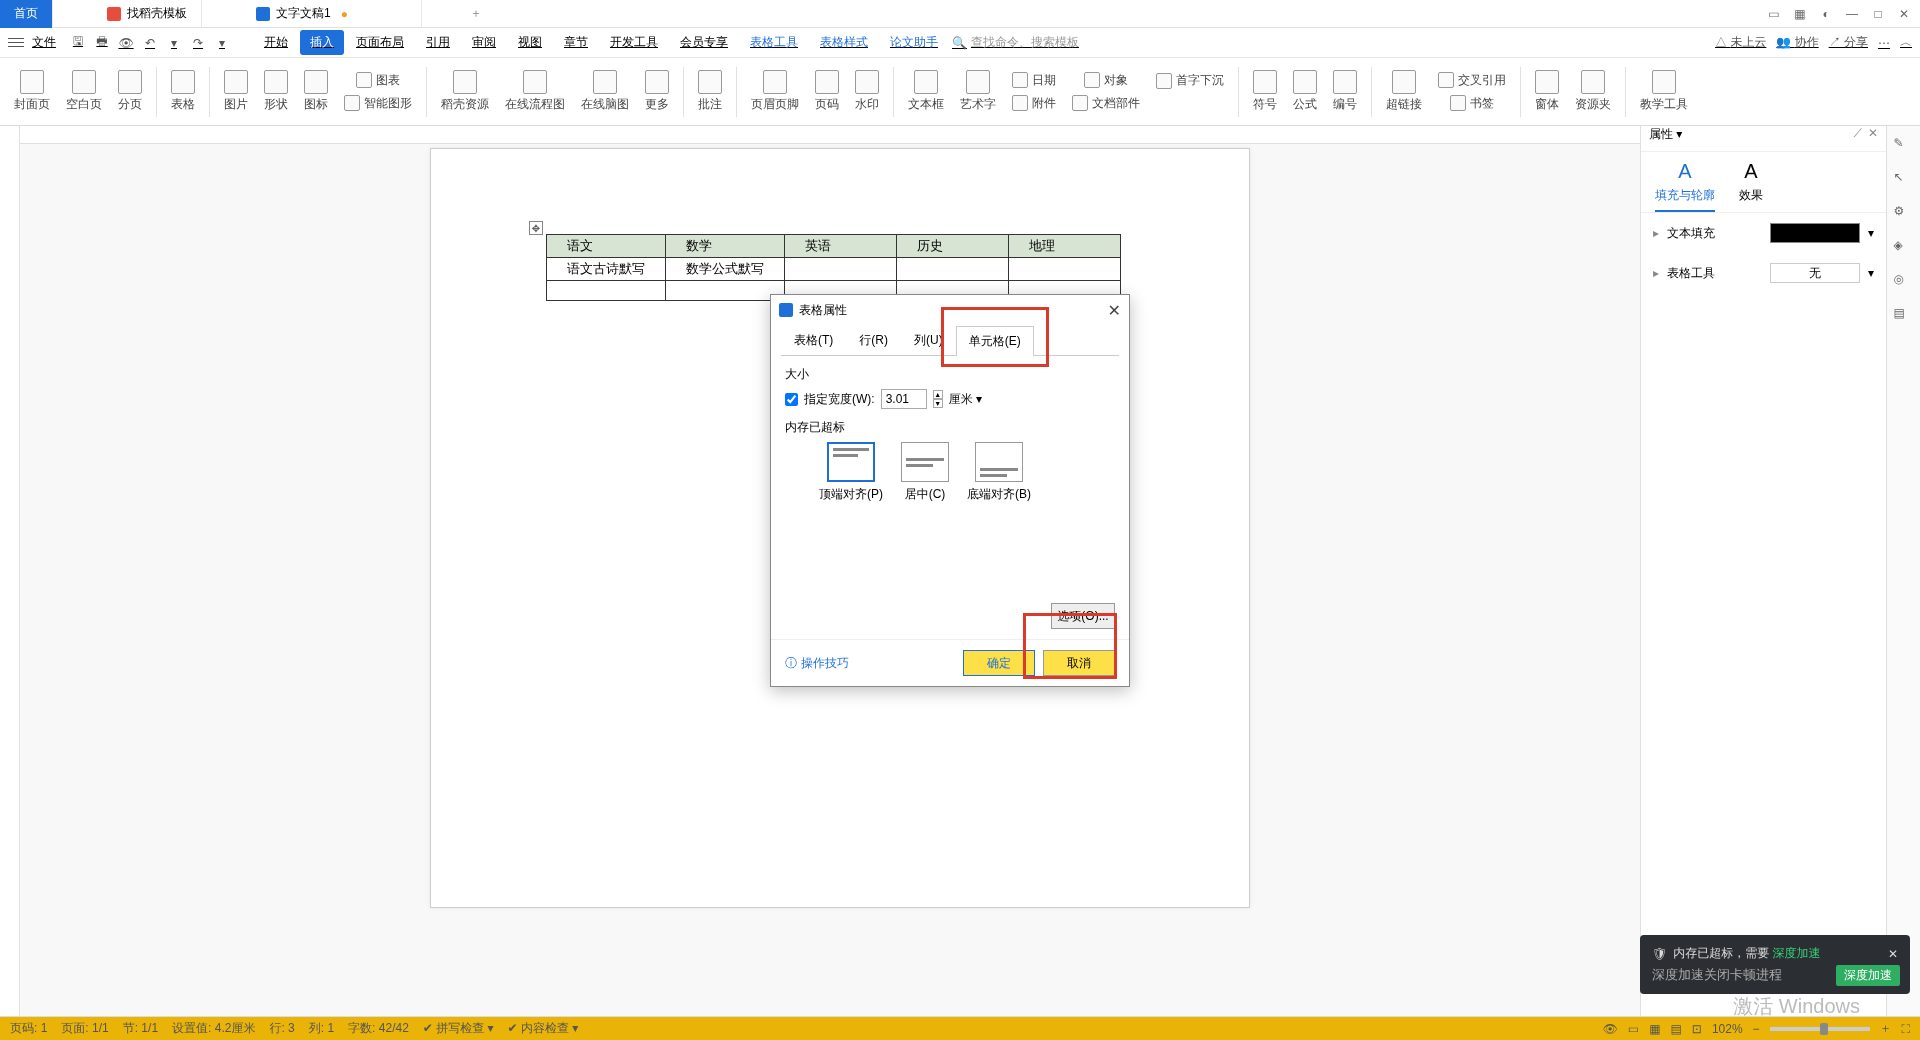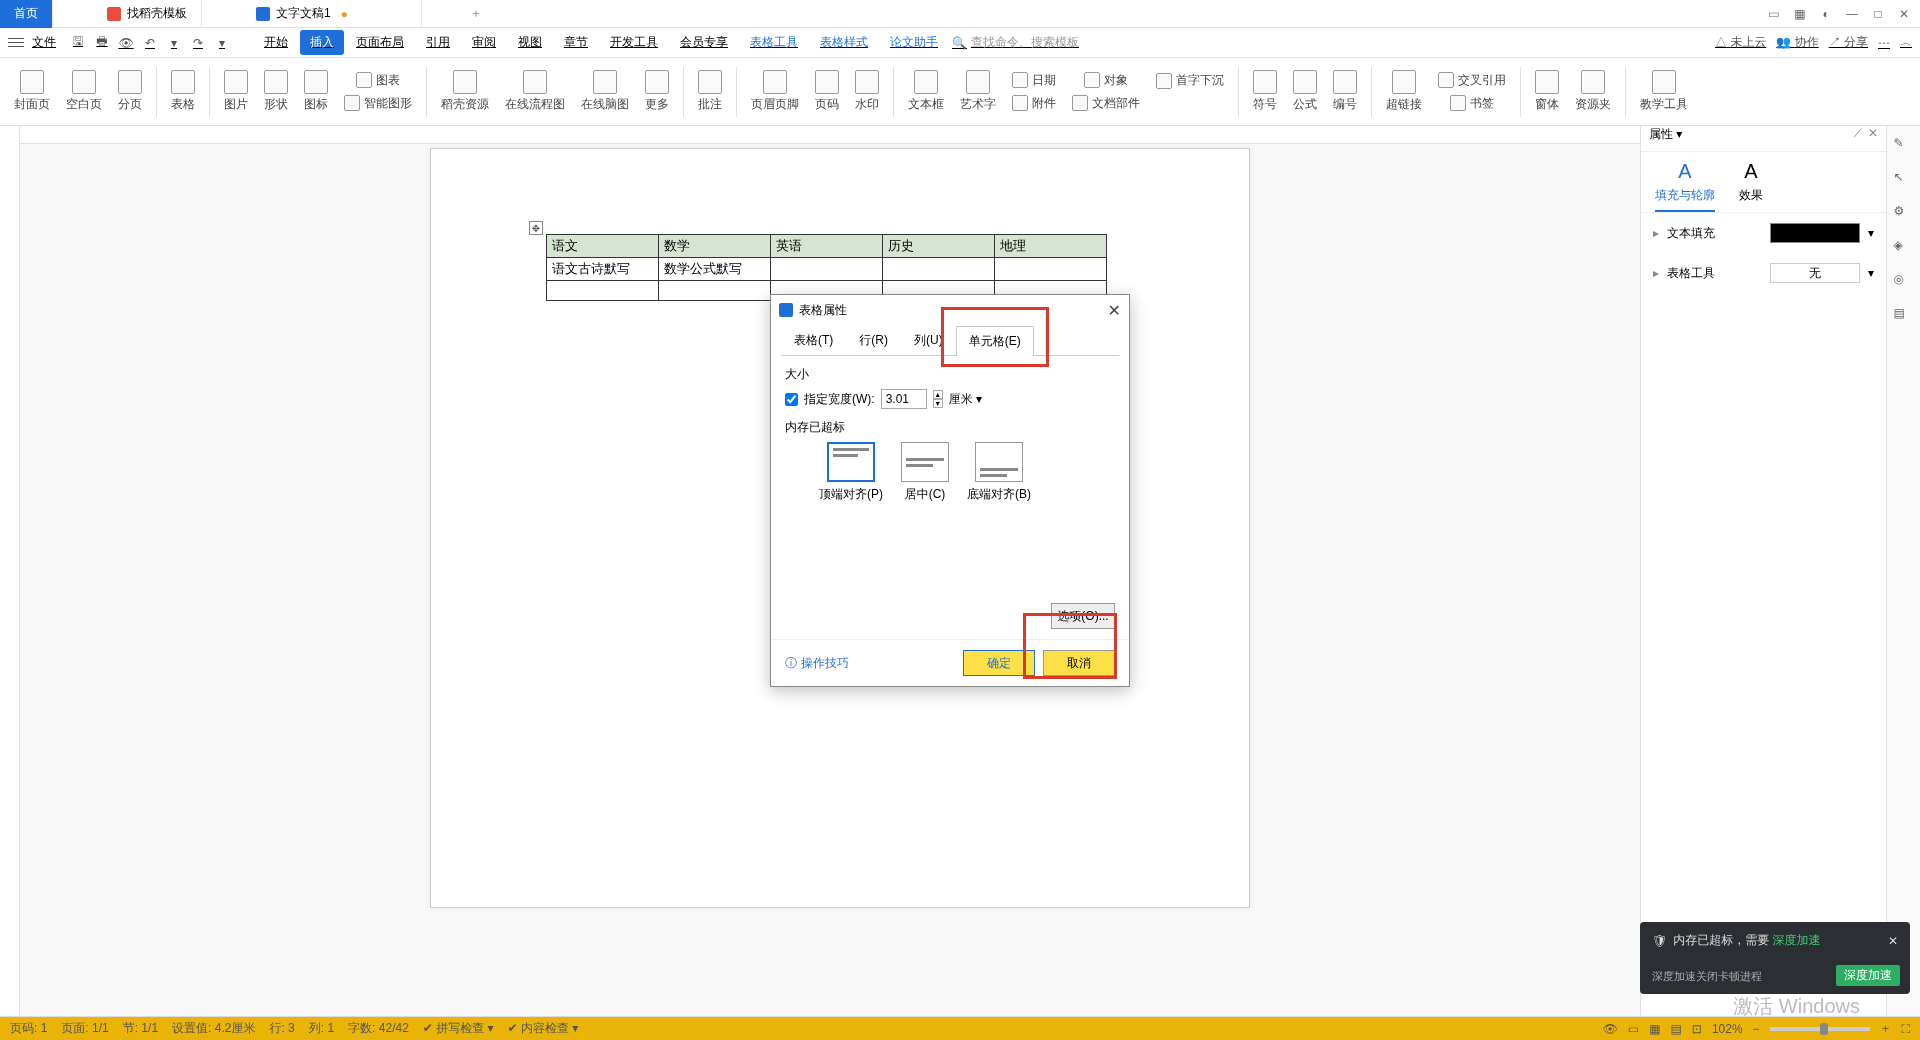--- a/index.html
+++ b/index.html
@@ -41,21 +41,21 @@
 
 
 .work-area { position: absolute; top: 126px; left: 0; right: 0; bottom: 24px; background: #f8f8f8; display: flex; }
 .vruler { width: 20px; background: #fff; border-right: 1px solid #e0e0e0; position: relative; font-size: 9px; color: #888; }
 .canvas-wrap { flex: 1; position: relative; overflow: hidden; }
 .hruler { height: 18px; background: #fff; border-bottom: 1px solid #e0e0e0; position: relative; font-size: 9px; color: #888; }
 .page { position: absolute; left: 410px; top: 22px; width: 820px; height: 760px; background: #fff; border: 1px solid #ccc; box-shadow: 0 0 6px rgba(0,0,0,0.06); }
 
 
 .doc-table { position: absolute; left: 115px; top: 85px; border-collapse: collapse; }
-.doc-table td { border: 1px solid #333; padding: 2px 5px; font-size: 13px; height: 20px; min-width: 112px; }
+.doc-table td { border: 1px solid #333; padding: 2px 20px; font-size: 13px; height: 20px; min-width: 112px; }
 .doc-table tr:first-child td { background: #d7e4d3; }
 .tbl-handle { position: absolute; left: 98px; top: 72px; width: 14px; height: 14px; border: 1px solid #888; display: flex; align-items: center; justify-content: center; font-size: 10px; color: #555; background: #fff; }
 
 
 .dialog { position: absolute; left: 770px; top: 294px; width: 360px; background: #fff; border: 1px solid #888; box-shadow: 0 4px 16px rgba(0,0,0,0.25); }
 .dlg-title { height: 30px; display: flex; align-items: center; padding: 0 8px; gap: 6px; }
 .dlg-close { margin-left: auto; cursor: pointer; font-size: 16px; color: #444; }
 .dlg-tabs { display: flex; border-bottom: 1px solid #ccc; margin: 0 10px; }
 .dlg-tab { padding: 6px 12px; cursor: pointer; border: 1px solid transparent; border-bottom: none; }
 .dlg-tab.active { border-color: #ccc; background: #fff; position: relative; top: 1px; }
@@ -94,21 +94,21 @@
 
 
 .right-strip { position: absolute; top: 126px; right: 0; width: 34px; bottom: 24px; background: #fafafa; border-left: 1px solid #e0e0e0; display: flex; flex-direction: column; align-items: center; gap: 14px; padding-top: 10px; }
 .strip-icon { width: 20px; height: 20px; color: #666; cursor: pointer; }
 
 
 .toast { position: absolute; right: 10px; bottom: 46px; width: 270px; background: #2b2f33; color: #ddd; padding: 10px 12px; border-radius: 4px; font-size: 12px; }
 .toast .title-row { display: flex; align-items: center; gap: 6px; }
 .toast .accent { color: #39d27a; }
 .toast .close { margin-left: auto; cursor: pointer; }
-.toast .sub { color: #aaa; font-size: 11px; margin-top: 20px; }
+.toast .sub { color: #aaa; font-size: 13px; margin-top: 4px; }
 .toast .action { position: absolute; right: 10px; bottom: 8px; background: #2fae63; color: #fff; padding: 2px 8px; border-radius: 2px; cursor: pointer; }
 
 
 .wm { position: absolute; right: 60px; bottom: 20px; color: #bbb; font-size: 20px; pointer-events: none; }
 .wm2 { position: absolute; right: 60px; bottom: 0px; color: #ccc; font-size: 12px; pointer-events: none; }
 .site-wm { position: absolute; right: 8px; bottom: 2px; color: #5aa0e6; font-size: 12px; pointer-events: none; }
 
 
 .status-bar { position: absolute; left: 0; right: 0; bottom: 0; height: 24px; background: #eab308; border-top: 1px solid #dcdcdc; display: flex; align-items: center; padding: 0 10px; gap: 14px; color: #555; font-size: 11px; }
 .status-right { margin-left: auto; display: flex; align-items: center; gap: 10px; }

